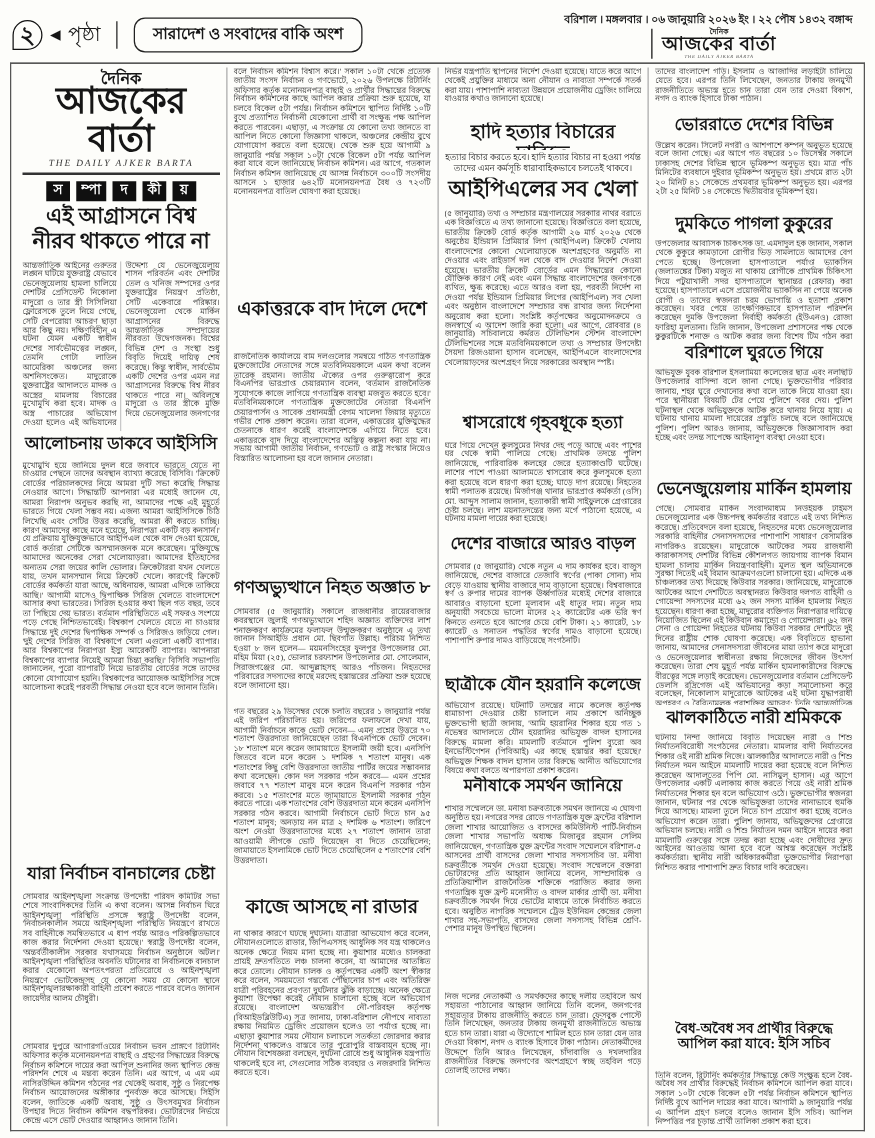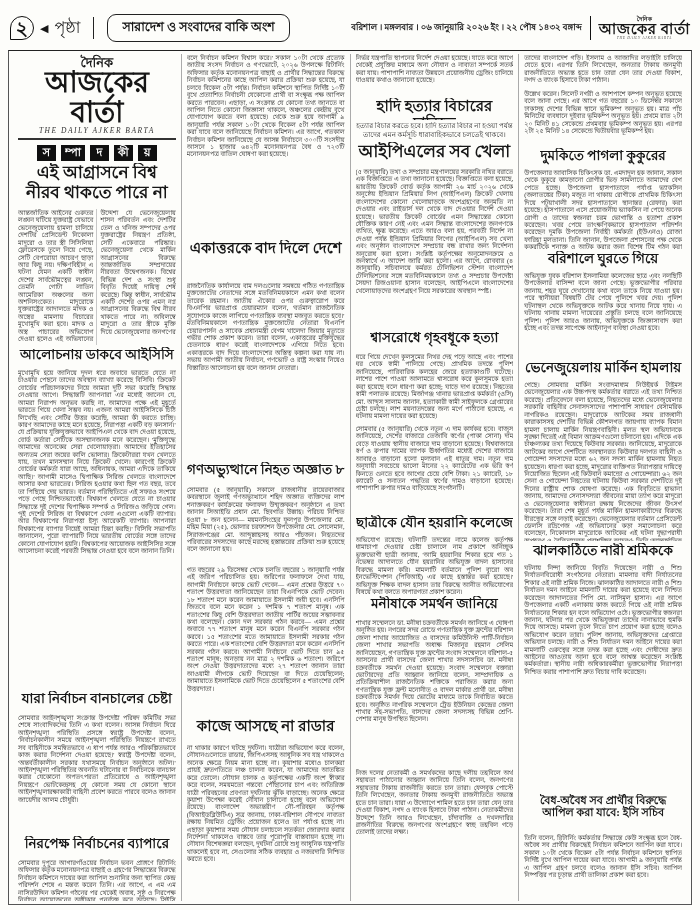--- a/index.html
+++ b/index.html
@@ -18,21 +18,21 @@
   .pageno{font-size:19px;font-weight:bold;line-height:1;
     border:1.5px solid #111;border-radius:50% 50% 50% 0;width:22px;height:22px;
     display:flex;align-items:center;justify-content:center;}
   .arrow{font-size:11px;line-height:1;}
   .pagelabel{font-size:16px;font-weight:normal;}
   .tb-div{width:1px;height:22px;background:#222;margin:0 7px;}
   .sectionbox{
     border:1.2px solid #222;border-radius:9px;padding:3px 14px;
     font-size:12.5px;font-weight:bold;white-space:nowrap;
   }
-  .tb-right{display:flex;align-items:center;}
+  .tb-right{display:flex;align-items:center;flex-direction:column;}
   .dateline{font-size:8.6px;font-weight:bold;white-space:nowrap;margin-right:8px;}
   .minilogo{border-left:1.6px solid #111;padding-left:8px;text-align:center;line-height:1;}
   .minilogo .ml-top{font-size:6px;font-weight:bold;}
   .minilogo .ml-main{font-size:15px;font-weight:900;letter-spacing:.5px;}
   .minilogo .ml-sub{font-size:3.8px;letter-spacing:.6px;color:#555;font-style:italic;}
   
   .sheet{
     position:absolute;left:8px;right:8px;top:50px;bottom:5px;
     border:1px solid #555;border-top:1.6px solid #222;
     display:flex;padding:3px 4px;gap:0;box-sizing:border-box;background:#fdfdfa;
@@ -99,21 +99,20 @@
       <span>দ</span>
       <span>কী</span>
       <span>য়</span>
     </div>
     <div class="h-xl blk" style="height:44px">এই আগ্রাসনে বিশ্ব নীরব থাকতে পারে না</div>
     <div class="bt cols2 blk" style="height:136px">আন্তর্জাতিক আইনের গুরুতর লঙ্ঘন ঘটিয়ে যুক্তরাষ্ট্র যেভাবে ভেনেজুয়েলায় হামলা চালিয়ে দেশটির প্রেসিডেন্ট নিকোলা মাদুরো ও তার স্ত্রী সিসিলিয়া ফ্লোরেসকে তুলে নিয়ে গেছে, সেটি বেপরোয়া আচরণ ছাড়া আর কিছু নয়। দক্ষিণবিহীন এ ঘটনা যেমন একটি স্বাধীন দেশের সার্বভৌমত্বের লঙ্ঘন, তেমনি গোটা লাতিন আমেরিকা অঞ্চলের জন্য অশনিসংকেত। মাদুরোকে যুক্তরাষ্ট্রের আদালতে মাদক ও অস্ত্রের মামলায় বিচারের মুখোমুখি করা হবে। মাদক ও অস্ত্র পাচারের অভিযোগ দেওয়া হলেও এই অভিযানের উদ্দেশ্য যে ভেনেজুয়েলায় শাসন পরিবর্তন এবং দেশটির তেল ও খনিজ সম্পদের ওপর যুক্তরাষ্ট্রের নিয়ন্ত্রণ প্রতিষ্ঠা, সেটি একেবারে পরিষ্কার। ভেনেজুয়েলা থেকে মার্কিন আগ্রাসনের বিরুদ্ধে আন্তর্জাতিক সম্প্রদায়ের নীরবতা উদ্বেগজনক। বিশ্বের বিভিন্ন দেশ ও সংস্থা শুধু বিবৃতি দিয়েই দায়িত্ব শেষ করেছে। কিন্তু স্বাধীন, সার্বভৌম একটি দেশের ওপর এমন নগ্ন আগ্রাসনের বিরুদ্ধে বিশ্ব নীরব থাকতে পারে না। অবিলম্বে মাদুরো ও তার স্ত্রীকে মুক্তি দিয়ে ভেনেজুয়েলার জনগণের হাতে দেশটির ভাগ্য ফিরিয়ে দিতে হবে।</div>
     <div class="h-md blk" style="height:20px">আলোচনায় ডাকবে আইসিসি</div>
     <div class="bt blk" style="height:320px">মুখোমুখি হয়ে জানিয়ে দুদল ধরে জবাবে ভারতে যেতে না চাওয়ার পেছনে তাদের অবস্থান ব্যাখ্যা করেছে বিসিবি। 'ক্রিকেট বোর্ডের পরিচালকদের নিয়ে আমরা দুটি সভা করেছি সিদ্ধান্ত নেওয়ার আগে। সিদ্ধান্তটি আপনারা এর মধ্যেই জানেন যে, আমরা নিরাপদ অনুভব করছি না, আমাদের পক্ষে এই মুহূর্তে ভারতে গিয়ে খেলা সম্ভব নয়। এজন্য আমরা আইসিসিকে চিঠি লিখেছি এবং সেটির উত্তর করেছি, আমরা কী করতে চাচ্ছি। কারণ আমাদের কাছে মনে হয়েছে, নিরাপত্তা একটি বড় কনসার্ন।' যে প্রক্রিয়ায় যুক্তিযুক্তভাবে আইপিএল থেকে বাদ দেওয়া হয়েছে, বোর্ড কর্তারা সেটিকে অসম্মানজনক মনে করেছেন। 'মুক্তিযুদ্ধে আমাদের অনেকের সেরা খেলোয়াড়রা। আমাদের ইতিহাসের অন্যতম সেরা জয়ের কালি ভোলার। ক্রিকেটাররা যখন খেলতে যায়, তখন মানসম্মান নিয়ে ক্রিকেট খেলে। কারণেই ক্রিকেট বোর্ডের কর্মকর্তা যারা আছে, অধিনায়ক, আমরা এদিকে তাকিয়ে আছি।' আগামী মাসেও দ্বিপাক্ষিক সিরিজ খেলতে বাংলাদেশে আসার কথা ভারতের। সিরিজ হওয়ার কথা ছিল গত বছর, তবে তা পিছিয়ে দেয় ভারত। বর্তমান পরিস্থিতিতে এই সফরও সংশয়ে পড়ে গেছে নিশ্চিতভাবেই। বিশ্বকাপ খেলতে যেতে না চাওয়ার সিদ্ধান্তে দুই দেশের দ্বিপাক্ষিক সম্পর্ক ও সিরিজও জড়িয়ে গেল। 'দুই দেশের সিরিজ বা বিশ্বকাপে খেলা এগুলো একটি ব্যাপার। আর বিশ্বকাপের নিরাপত্তা ইস্যু আরেকটি ব্যাপার। আপনারা বিশ্বকাপের ব্যাপার নিয়েই আমরা চিন্তা করছি।' বিসিবি সভাপতি জানালেন, পুরো ব্যাপারটি নিয়ে ভারতীয় বোর্ডের সঙ্গে তাদের কোনো যোগাযোগ হয়নি। বিশ্বকাপের আয়োজক আইসিসির সঙ্গে আলোচনা করেই পরবর্তী সিদ্ধান্ত নেওয়া হবে বলে জানান তিনি।</div>
     <div class="h-md blk" style="height:21px">যারা নির্বাচন বানচালের চেষ্টা</div>
     <div class="bt blk" style="height:120px">সোমবার আইনশৃঙ্খলা সংক্রান্ত উপদেষ্টা পরিষদ কমিটির সভা শেষে সাংবাদিকদের তিনি এ কথা বলেন। আসন্ন নির্বাচন ঘিরে আইনশৃঙ্খলা পরিস্থিতি প্রসঙ্গে স্বরাষ্ট্র উপদেষ্টা বলেন, 'নির্বাচনকালীন সময়ে আইনশৃঙ্খলা পরিস্থিতি নিয়ন্ত্রণে রাখতে সব বাহিনীকে সমন্বিতভাবে এ ধাপ পর্যন্ত আরও পরিকল্পিতভাবে কাজ করার নির্দেশনা দেওয়া হয়েছে।' স্বরাষ্ট্র উপদেষ্টা বলেন, 'অন্তর্বর্তীকালীন সরকার যথাসময়ে নির্বাচন অনুষ্ঠানে অটল।' আইনশৃঙ্খলা পরিস্থিতির অবনতি ঘটানোর বা নির্বাচনকে বানচাল করার যেকোনো অপতৎপরতা প্রতিরোধে ও আইনশৃঙ্খলা নিয়ন্ত্রণে ভোটকেন্দ্রসহ যে কোনো সময় যে কোনো স্থানে আইনশৃঙ্খলারক্ষাকারী বাহিনী প্রবেশ করতে পারবে বলেও জানান জায়েদীর আলম চৌধুরী।</div>
-    <div class="h-md blk" style="height:21px">নিরপেক্ষ নির্বাচনের ব্যাপারে</div>
     <div class="bt blk" style="height:118px">সোমবার দুপুরে আগারগাঁওয়ের নির্বাচন ভবন প্রাঙ্গণে রিটার্নিং অফিসার কর্তৃক মনোনয়নপত্র বাছাই ও গ্রহণের সিদ্ধান্তের বিরুদ্ধে নির্বাচন কমিশনে দায়ের করা আপিল শুনানির জন্য স্থাপিত কেন্দ্র পরিদর্শন শেষে এ মন্তব্য করেন তিনি। এর আগে, এ এম এম নাসিরউদ্দিন কমিশন গঠনের পর থেকেই অবাধ, সুষ্ঠু ও নিরপেক্ষ নির্বাচন আয়োজনের অঙ্গীকার পুনর্ব্যক্ত করে আসছে। সিইসি বলেন, জাতিকে একটি অবাধ, সুষ্ঠু ও উৎসবমুখর নির্বাচন উপহার দিতে নির্বাচন কমিশন বদ্ধপরিকর। ভোটারদের নির্ভয়ে কেন্দ্রে এসে ভোট দেওয়ার আহ্বানও জানান তিনি।</div>
   </div>
 
   <div class="col">
     <div class="bt blk" style="height:184px">বলে নির্বাচন কমিশন বিশ্বাস করে।' সকাল ১০টা থেকে প্রত্যেক জাতীয় সংসদ নির্বাচন ও গণভোটে, ২০২৬ উপলক্ষে রিটার্নিং অফিসার কর্তৃক মনোনয়নপত্র বাছাই ও প্রার্থীর সিদ্ধান্তের বিরুদ্ধে নির্বাচন কমিশনের কাছে আপিল করার প্রক্রিয়া শুরু হয়েছে, যা চলবে বিকেল ৫টা পর্যন্ত। নির্বাচন কমিশনে স্থাপিত নির্দিষ্ট ১০টি বুথে প্রত্যাশিত নির্বাচনী যেকোনো প্রার্থী বা সংক্ষুব্ধ পক্ষ আপিল করতে পারবেন। এছাড়া, এ সংক্রান্ত যে কোনো তথ্য জানতে বা আপিল নিতে কোনো জিজ্ঞাসা থাকলে, অঞ্চলের কেন্দ্রীয় বুথে যোগাযোগ করতে বলা হয়েছে। থেকে শুরু হয়ে আগামী ৯ জানুয়ারি পর্যন্ত সকাল ১০টা থেকে বিকেল ৫টা পর্যন্ত আপিল করা যাবে বলে জানিয়েছে নির্বাচন কমিশন। এর আগে, গতকাল নির্বাচন কমিশন জানিয়েছে যে আসন্ন নির্বাচনে ৩০০টি সংসদীয় আসনে ১ হাজার ৬৪২টি মনোনয়নপত্র বৈধ ও ৭২৩টি মনোনয়নপত্র বাতিল ঘোষণা করা হয়েছে।</div>
     <div class="h-lg wrap blk" style="height:40px">একাত্তরকে বাদ দিলে দেশে</div>
     <div class="bt blk" style="height:178px">রাজনৈতিক কার্যালয়ে বাম দলগুলোর সমন্বয়ে গঠিত গণতান্ত্রিক মুক্তজোটের নেতাদের সঙ্গে মতবিনিময়কালে এমন কথা বলেন তারেক রহমান। জাতীয় ঐক্যের ওপর গুরুত্বারোপ করে বিএনপির ভারপ্রাপ্ত চেয়ারম্যান বলেন, 'বর্তমান রাজনৈতিক সুযোগকে কাজে লাগিয়ে গণতান্ত্রিক ব্যবস্থা মজবুত করতে হবে।' মতবিনিময়কালে গণতান্ত্রিক মুক্তজোটের নেতারা বিএনপি চেয়ারপার্সন ও সাবেক প্রধানমন্ত্রী বেগম খালেদা জিয়ার মৃত্যুতে গভীর শোক প্রকাশ করেন। তারা বলেন, একাত্তরের মুক্তিযুদ্ধের চেতনাকে ধারণ করেই বাংলাদেশকে এগিয়ে নিতে হবে। একাত্তরকে বাদ দিয়ে বাংলাদেশের অস্তিত্ব কল্পনা করা যায় না। সভায় আগামী জাতীয় নির্বাচন, গণভোট ও রাষ্ট্র সংস্কার নিয়েও বিস্তারিত আলোচনা হয় বলে জানান নেতারা।</div>
     <div class="h-md blk" style="height:22px">গণঅভ্যুত্থানে নিহত অজ্ঞাত ৮</div>
     <div class="bt blk" style="height:80px">সোমবার (৫ জানুয়ারি) সকালে রাজধানীর রায়েরবাজার কবরস্থানে জুলাই গণঅভ্যুত্থানে শহিদ অজ্ঞাত ব্যক্তিদের লাশ শনাক্তকরণ কার্যক্রমের ফলাফল উন্মুক্তকরণ অনুষ্ঠানে এ তথ্য জানান সিআইডি প্রধান মো. ছিবগাত উল্লাহ। পরিচয় নিশ্চিত হওয়া ৮ জন হলেন— ময়মনসিংহের ফুলপুর উপজেলার মো. মহিম মিয়া (২৫), ভোলার চরফ্যাশন উপজেলার মো. সোলেমান, সিরাজগঞ্জের মো. আব্দুল্লাহসহ আরও পাঁচজন। নিহতদের পরিবারের সদস্যদের কাছে মরদেহ হস্তান্তরের প্রক্রিয়া শুরু হয়েছে বলে জানানো হয়।</div>
     <div class="bt blk" style="height:150px">গত বছরের ২৯ ডিসেম্বর থেকে চলতি বছরের ১ জানুয়ারি পর্যন্ত এই জরিপ পরিচালিত হয়। জরিপের ফলাফলে দেখা যায়, আগামী নির্বাচনে কাকে ভোট দেবেন— এমন প্রশ্নের উত্তরে ৭০ শতাংশ উত্তরদাতা জানিয়েছেন তারা বিএনপিকে ভোট দেবেন। ১৮ শতাংশ মনে করেন জামায়াতে ইসলামী জয়ী হবে। এনসিপি জিতবে বলে মনে করেন ১ দশমিক ৭ শতাংশ মানুষ। এক শতাংশের কিছু বেশি উত্তরদাতা জাতীয় পার্টির জয়ের সম্ভাবনার কথা বলেছেন। কোন দল সরকার গঠন করবে— এমন প্রশ্নের জবাবে ৭৭ শতাংশ মানুষ মনে করেন বিএনপি সরকার গঠন করবে। ১৫ শতাংশের মতে জামায়াতে ইসলামী সরকার গঠন করতে পারে। এক শতাংশের বেশি উত্তরদাতা মনে করেন এনসিপি সরকার গঠন করবে। আগামী নির্বাচনে ভোট দিতে চান ৯৫ শতাংশ মানুষ; অনড়ায় নন মাত্র ২ দশমিক ৬ শতাংশ। জরিপে অংশ নেওয়া উত্তরদাতাদের মধ্যে ২৭ শতাংশ জানান তারা আওয়ামী লীগকে ভোট দিয়েছেন বা দিতে চেয়েছিলেন; জামায়াতে ইসলামিকে ভোট দিতে চেয়েছিলেন ৫ শতাংশের বেশি উত্তরদাতা।</div>
@@ -122,30 +121,32 @@
   </div>
 
   <div class="col">
     <div class="bt blk" style="height:42px">নির্ভর যন্ত্রপাতি স্থাপনের নির্দেশ দেওয়া হয়েছে। যাতে করে আগে থেকেই প্রযুক্তির মাধ্যমে অন্য নৌযান ও নাব্যতা সম্পর্কে সতর্ক করা যায়। পাশাপাশি নাব্যতা উন্নয়নে প্রয়োজনীয় ড্রেজিং চালিয়ে যাওয়ার কথাও জানানো হয়েছে।</div>
     <div class="h-lg blk" style="height:22px">হাদি হত্যার বিচারের দাবিতে</div>
     <div class="subdek blk" style="height:18px">হত্যার বিচার করতে হবে। হাদি হত্যার বিচার না হওয়া পর্যন্ত তাদের এমন কর্মসূচি ধারাবাহিকভাবে চলতেই থাকবে।</div>
     <div class="h-xl blk" style="height:24px">আইপিএলের সব খেলা</div>
     <div class="bt blk" style="height:160px">(৫ জানুয়ারি) তথ্য ও সম্প্রচার মন্ত্রণালয়ের সরকারি নথির বরাতে এক বিজ্ঞপ্তিতে এ তথ্য জানানো হয়েছে। বিজ্ঞপ্তিতে বলা হয়েছে, ভারতীয় ক্রিকেট বোর্ড কর্তৃক আগামী ২৬ মার্চ ২০২৬ থেকে অনুষ্ঠেয় ইন্ডিয়ান প্রিমিয়ার লিগ (আইপিএল) ক্রিকেট খেলায় বাংলাদেশের কোনো খেলোয়াড়কে অংশগ্রহণের অনুমতি না দেওয়ার এবং রাইডার্স দল থেকে বাদ দেওয়ার নির্দেশ দেওয়া হয়েছে। ভারতীয় ক্রিকেট বোর্ডের এমন সিদ্ধান্তের কোনো যৌক্তিক কারণ নেই এবং এমন সিদ্ধান্ত বাংলাদেশের জনগণকে ব্যথিত, ক্ষুব্ধ করেছে। এতে আরও বলা হয়, পরবর্তী নির্দেশ না দেওয়া পর্যন্ত ইন্ডিয়ান প্রিমিয়ার লিগের (আইপিএল) সব খেলা এবং অনুষ্ঠান বাংলাদেশে সম্প্রচার বন্ধ রাখার জন্য নির্দেশনা অনুরোধ করা হলো। সংশ্লিষ্ট কর্তৃপক্ষের অনুমোদনক্রমে ও জনস্বার্থে এ আদেশ জারি করা হলো। এর আগে, রোববার (৪ জানুয়ারি) সচিবালয়ে কর্মরত টেলিভিশন স্টেশন বাংলাদেশ টেলিভিশনের সঙ্গে মতবিনিময়কালে তথ্য ও সম্প্রচার উপদেষ্টা সৈয়দা রিজওয়ানা হাসান বলেছেন, আইপিএলে বাংলাদেশের খেলোয়াড়দের অংশগ্রহণ নিয়ে সরকারের অবস্থান স্পষ্ট।</div>
     <div class="h-md blk" style="height:21px">শ্বাসরোধে গৃহবধূকে হত্যা</div>
     <div class="bt blk" style="height:72px">ঘরে গিয়ে দেখেন কুলসুমের নিথর দেহ পড়ে আছে এবং পাশের ঘর থেকে স্বামী পালিয়ে গেছে। প্রাথমিক তদন্তে পুলিশ জানিয়েছে, পারিবারিক কলহের জেরে হত্যাকাণ্ডটি ঘটেছে। লাশের পাশে পাওয়া আলামতে শ্বাসরোধ করে কুলসুমকে হত্যা করা হয়েছে বলে ধারণা করা হচ্ছে; ঘাড়ে দাগ রয়েছে। নিহতের স্বামী পলাতক রয়েছে। মির্জাগঞ্জ থানার ভারপ্রাপ্ত কর্মকর্তা (ওসি) মো. আব্দুস সালাম জানান, হত্যাকারী স্বামী সাইফুলকে গ্রেপ্তারের চেষ্টা চলছে। লাশ ময়নাতদন্তের জন্য মর্গে পাঠানো হয়েছে, এ ঘটনায় মামলা দায়ের করা হয়েছে।</div>
+    <div class="h-md blk" style="height:21px">দেশের বাজারে আরও বাড়ল</div>
     <div class="bt blk" style="height:88px">সোমবার (৫ জানুয়ারি) থেকে নতুন এ দাম কার্যকর হবে। বাজুস জানিয়েছে, দেশের বাজারে তেজাবি স্বর্ণের (পাকা সোনা) দাম বেড়ে যাওয়ায় স্থানীয় বাজারে দাম বাড়ানো হয়েছে। বিশ্ববাজারে স্বর্ণ ও রুপার দামের ব্যাপক ঊর্ধ্বগতির মধ্যেই দেশের বাজারে আবারও বাড়ানো হলো মূল্যবান এই ধাতুর দাম। নতুন দাম অনুযায়ী সবচেয়ে ভালো মানের ২২ ক্যারেটের এক ভরি স্বর্ণ কিনতে গুনতে হবে আগের চেয়ে বেশি টাকা। ২১ ক্যারেট, ১৮ ক্যারেট ও সনাতন পদ্ধতির স্বর্ণের দামও বাড়ানো হয়েছে। পাশাপাশি রুপার দামও বাড়িয়েছে সংগঠনটি।</div>
     <div class="h-md blk" style="height:19px">ছাত্রীকে যৌন হয়রানি কলেজে</div>
     <div class="bt blk" style="height:58px">অভিযোগ রয়েছে। ঘটনাটি তদন্তের নামে কলেজ কর্তৃপক্ষ ধামাচাপা দেওয়ার চেষ্টা চালালে নাম প্রকাশে অনিচ্ছুক ভুক্তভোগী ছাত্রী জানায়, 'আমি হয়রানির শিকার হয়ে গত ১ নভেম্বর আদালতে যৌন হয়রানির অভিযুক্ত বাদল হাসানের বিরুদ্ধে মামলা করি। মামলাটি বর্তমানে পুলিশ ব্যুরো অব ইনভেস্টিগেশন (পিবিআই) এর কাছে হস্তান্তর করা হয়েছে।' অভিযুক্ত শিক্ষক বাদল হাসান তার বিরুদ্ধে আনীত অভিযোগের বিষয়ে কথা বলতে অপারগতা প্রকাশ করেন।</div>
     <div class="h-md blk" style="height:21px">মনীষাকে সমর্থন জানিয়ে</div>
     <div class="bt blk" style="height:150px">শাখার সম্মেলনে ডা. মনীষা চক্রবর্তীকে সমর্থন জানিয়ে এ ঘোষণা অনুষ্ঠিত হয়। নগরের সদর রোডে গণতান্ত্রিক যুক্ত ফ্রন্টের বরিশাল জেলা শাখার আয়োজিত ও বাসদের কমিউনিস্ট পার্টি-নির্বাচন জেলা শাখার সভাপতি অধ্যক্ষ মিজানুর রহমান সেলিম জানিয়েছেন, গণতান্ত্রিক যুক্ত ফ্রন্টের সংবাদ সম্মেলনে বরিশাল-৫ আসনের প্রার্থী বাসদের জেলা শাখার সদস্যসচিব ডা. মনীষা চক্রবর্তীকে সমর্থন দেওয়া হয়েছে। সংবাদ সম্মেলনে বক্তারা ভোটারদের প্রতি আহ্বান জানিয়ে বলেন, সাম্প্রদায়িক ও প্রতিক্রিয়াশীল রাজনৈতিক শক্তিকে পরাজিত করার জন্য গণতান্ত্রিক যুক্ত ফ্রন্ট মনোনীত ও বাদল মার্কার প্রার্থী ডা. মনীষা চক্রবর্তীকে সমর্থন দিয়ে ভোটের মাধ্যমে তাকে নির্বাচিত করতে হবে। অনুষ্ঠিত নাগরিক সম্মেলনে ট্রেড ইউনিয়ন কেন্দ্রের জেলা শাখার সহ-সভাপতি, বাসদের জেলা সদস্যসহ বিভিন্ন শ্রেণি-পেশার মানুষ উপস্থিত ছিলেন।</div>
     <div class="bt blk" style="height:108px">নিজ দলের নেতাকর্মী ও সমর্থকদের কাছে দলীয় তহবিলে অর্থ সহায়তা পাঠানোর আহ্বান জানিয়ে তিনি বলেন, জনগণের সহায়তার টাকায় রাজনীতি করতে চান তারা। ফেসবুক পোস্টে তিনি লিখেছেন, জনতার টাকায় জনমুখী রাজনীতিতে অভ্যস্ত হতে চান তারা। যারা এ উদ্যোগে শামিল হতে চান তারা যেন তার দেওয়া বিকাশ, নগদ ও ব্যাংক হিসাবে টাকা পাঠান। নেতাকর্মীদের উদ্দেশে তিনি আরও লিখেছেন, চাঁদাবাজি ও দখলদারির রাজনীতির বিরুদ্ধে জনগণের অংশগ্রহণে স্বচ্ছ তহবিল গড়ে তোলাই তাদের লক্ষ্য।</div>
   </div>
 
   <div class="col">
     <div class="bt blk" style="height:36px">তাদের বাংলাদেশ গড়ি। ইসলাম ও আজাদির লড়াইটা চালিয়ে যেতে হবে। এরপর তিনি লিখেছেন, জনতার টাকায় জনমুখী রাজনীতিতে অভ্যস্ত হতে চান তারা যেন তার দেওয়া বিকাশ, নগদ ও ব্যাংক হিসাবে টাকা পাঠান।</div>
+    <div class="h-md blk" style="height:19px">ভোররাতে দেশের বিভিন্ন</div>
     <div class="bt blk" style="height:56px">উল্লেখ করেন। সিলেট নগরী ও আশপাশে কম্পন অনুভূত হয়েছে বলে জানা গেছে। এর আগে গত বছরের ১০ ডিসেম্বর সকালে ঢাকাসহ দেশের বিভিন্ন স্থানে ভূমিকম্প অনুভূত হয়। মাত্র পাঁচ মিনিটের ব্যবধানে দুইবার ভূমিকম্প অনুভূত হয়। প্রথমে রাত ২টা ২০ মিনিট ৪১ সেকেন্ডে প্রথমবার ভূমিকম্প অনুভূত হয়। এরপর ২টা ২৫ মিনিট ১৪ সেকেন্ডে দ্বিতীয়বার ভূমিকম্প হয়।</div>
     <div class="h-md blk" style="height:19px">দুমকিতে পাগলা কুকুরের</div>
     <div class="bt blk" style="height:80px">উপজেলার আবাসিক চিকিৎসক ডা. এমদাদুল হক জানান, সকাল থেকে কুকুরে কামড়ানো রোগীর ভিড় সামলাতে আমাদের বেগ পেতে হচ্ছে। উপজেলা হাসপাতালে পর্যাপ্ত ভ্যাকসিন (জলাতঙ্কের টিকা) মজুত না থাকায় রোগীকে প্রাথমিক চিকিৎসা দিয়ে পটুয়াখালী সদর হাসপাতালে স্থানান্তর (রেফার) করা হয়েছে। হাসপাতালে এসে প্রয়োজনীয় ভ্যাকসিন না পেয়ে অনেক রোগী ও তাদের স্বজনরা চরম ভোগান্তি ও হতাশা প্রকাশ করেছেন। খবর পেয়ে তাৎক্ষণিকভাবে হাসপাতাল পরিদর্শন করেছেন দুমকি উপজেলা নির্বাহী কর্মকর্তা (ইউএনও) রোজা ফারিহা মুলতানা। তিনি জানান, উপজেলা প্রশাসনের পক্ষ থেকে কুকুরটিকে শনাক্ত ও আটক করার জন্য বিশেষ টিম গঠন করা হয়েছে। তিনি নাগরিকদের সতর্ক থাকতে এবং শিশুদের একা বাইরে যেতে না দেওয়ার পরামর্শ দিয়েছেন। শেষ খবর পাওয়া পর্যন্ত কুকুরটিকে এখনো ধরা সম্ভব হয়নি; ফলে স্থানীয় বাসিন্দারা আতঙ্কে ঘর থেকে বের হতে পারছেন না। দ্রুত কুকুরটিকে খুঁজে ধরতে প্রয়োজনীয় ব্যবস্থা নেওয়ার জন্য এলাকাবাসী প্রশাসনের প্রতি জোর দাবি জানিয়েছেন।</div>
     <div class="h-md blk" style="height:19px">বরিশালে ঘুরতে গিয়ে</div>
     <div class="bt blk" style="height:86px">অভিযুক্ত যুবক বরিশাল ইসলামিয়া কলেজের ছাত্র এবং নলছিটি উপজেলার বাসিন্দা বলে জানা গেছে। ভুক্তভোগীর পরিবার জানায়, শহর ঘুরে দেখানোর কথা বলে তাকে নিয়ে যাওয়া হয়। পরে স্থানীয়রা বিষয়টি টের পেয়ে পুলিশে খবর দেয়। পুলিশ ঘটনাস্থল থেকে অভিযুক্তকে আটক করে থানায় নিয়ে যায়। এ ঘটনায় থানায় মামলা দায়েরের প্রস্তুতি চলছে বলে জানিয়েছে পুলিশ। পুলিশ আরও জানায়, অভিযুক্তকে জিজ্ঞাসাবাদ করা হচ্ছে এবং তদন্ত সাপেক্ষে আইনানুগ ব্যবস্থা নেওয়া হবে।</div>
     <div class="h-md blk" style="height:19px">ভেনেজুয়েলায় মার্কিন হামলায়</div>
     <div class="bt blk" style="height:160px">গেছে। সোমবার মার্কিন সংবাদমাধ্যম নিউইয়র্ক টাইমস ভেনেজুয়েলার এক উচ্চপদস্থ কর্মকর্তার বরাতে এই তথ্য নিশ্চিত করেছে। প্রতিবেদনে বলা হয়েছে, নিহতদের মধ্যে ভেনেজুয়েলার সরকারি বাহিনীর সেনাসদস্যদের পাশাপাশি সাধারণ বেসামরিক নাগরিকও রয়েছেন। মাদুরোকে আটকের সময় রাজধানী কারাকাসসহ দেশটির বিভিন্ন কৌশলগত জায়গায় ব্যাপক বিমান হামলা চালায় মার্কিন নিয়ন্ত্রণবাহিনী। মূলত স্থল অভিযানকে সুরক্ষা দিতেই এই বিমান আক্রমণগুলো চালানো হয়। এদিকে এক চাঞ্চল্যকর তথ্য দিয়েছে কিউবার সরকার। জানিয়েছে, মাদুরোকে আটকের আগে দেশটিতে অবস্থানরত কিউবার দলগত বাহিনী ও গোয়েন্দা সদস্যদের মধ্যে ৬২ জন সদস্য মার্কিন হামলায় নিহত হয়েছেন। ধারণা করা হচ্ছে, মাদুরোর ব্যক্তিগত নিরাপত্তার দায়িত্বে নিয়োজিত ছিলেন এই কিউবান কমান্ডো ও গোয়েন্দারা। ৬২ জন সেনা ও গোয়েন্দা নিহতের ঘটনায় কিউবা সরকার দেশটিতে দুই দিনের রাষ্ট্রীয় শোক ঘোষণা করেছে। এক বিবৃতিতে হাভানা জানায়, আমাদের সেনাসদস্যরা জীবনের মায়া ত্যাগ করে মাদুরো ও ভেনেজুয়েলার স্বাধীনতা রক্ষায় নিজেদের জীবন উৎসর্গ করেছেন। তারা শেষ মুহূর্ত পর্যন্ত মার্কিন হামলাকারীদের বিরুদ্ধে বীরত্বের সঙ্গে লড়াই করেছেন। ভেনেজুয়েলার বর্তমান প্রেসিডেন্ট ডেলসি রদ্রিগেজ এই অভিযানের কড়া সমালোচনা করে বলেছেন, নিকোলাস মাদুরোকে আটকের এই ঘটনা যুদ্ধাপরাধী অপহরণ ও বৈরিতামূলক পরাশক্তির আচরণ; তিনি 'আন্তর্জাতিক নিন্দা' জানিয়ে এটি অভিহিত করেন।</div>
     <div class="h-md blk" style="height:19px">ঝালকাঠিতে নারী শ্রমিককে</div>
     <div class="bt blk" style="height:228px">ঘটনায় নিন্দা জানিয়ে বিবৃতি দিয়েছেন নারী ও শিশু নির্যাতনবিরোধী সংগঠনের নেতারা। মামলার বাদী নির্যাতনের শিকার ওই নারী শ্রমিক নিজে। ঝালকাঠির আদালতে নারী ও শিশু নির্যাতন দমন আইনে মামলাটি দায়ের করা হয়েছে বলে নিশ্চিত করেছেন আদালতের পিপি মো. নাসিমুল হাসান। এর আগে উপজেলার একটি এলাকায় কাজ করতে গিয়ে ওই নারী শ্রমিক নির্যাতনের শিকার হন বলে অভিযোগ ওঠে। ভুক্তভোগীর স্বজনরা জানান, ঘটনার পর থেকে অভিযুক্তরা তাদের নানাভাবে হুমকি দিয়ে আসছে। মামলা তুলে নিতে চাপ প্রয়োগ করা হচ্ছে বলেও অভিযোগ করেন তারা। পুলিশ জানায়, অভিযুক্তদের গ্রেপ্তারে অভিযান চলছে। নারী ও শিশু নির্যাতন দমন আইনে দায়ের করা মামলাটি গুরুত্বের সঙ্গে তদন্ত করা হচ্ছে এবং দোষীদের দ্রুত আইনের আওতায় আনা হবে বলে আশ্বস্ত করেছেন সংশ্লিষ্ট কর্মকর্তারা। স্থানীয় নারী অধিকারকর্মীরা ভুক্তভোগীর নিরাপত্তা নিশ্চিত করার পাশাপাশি দ্রুত বিচার দাবি করেছেন।</div>
     <div class="h-md wrap blk" style="height:38px;font-size:11px">বৈধ-অবৈধ সব প্রার্থীর বিরুদ্ধে আপিল করা যাবে: ইসি সচিব</div>

